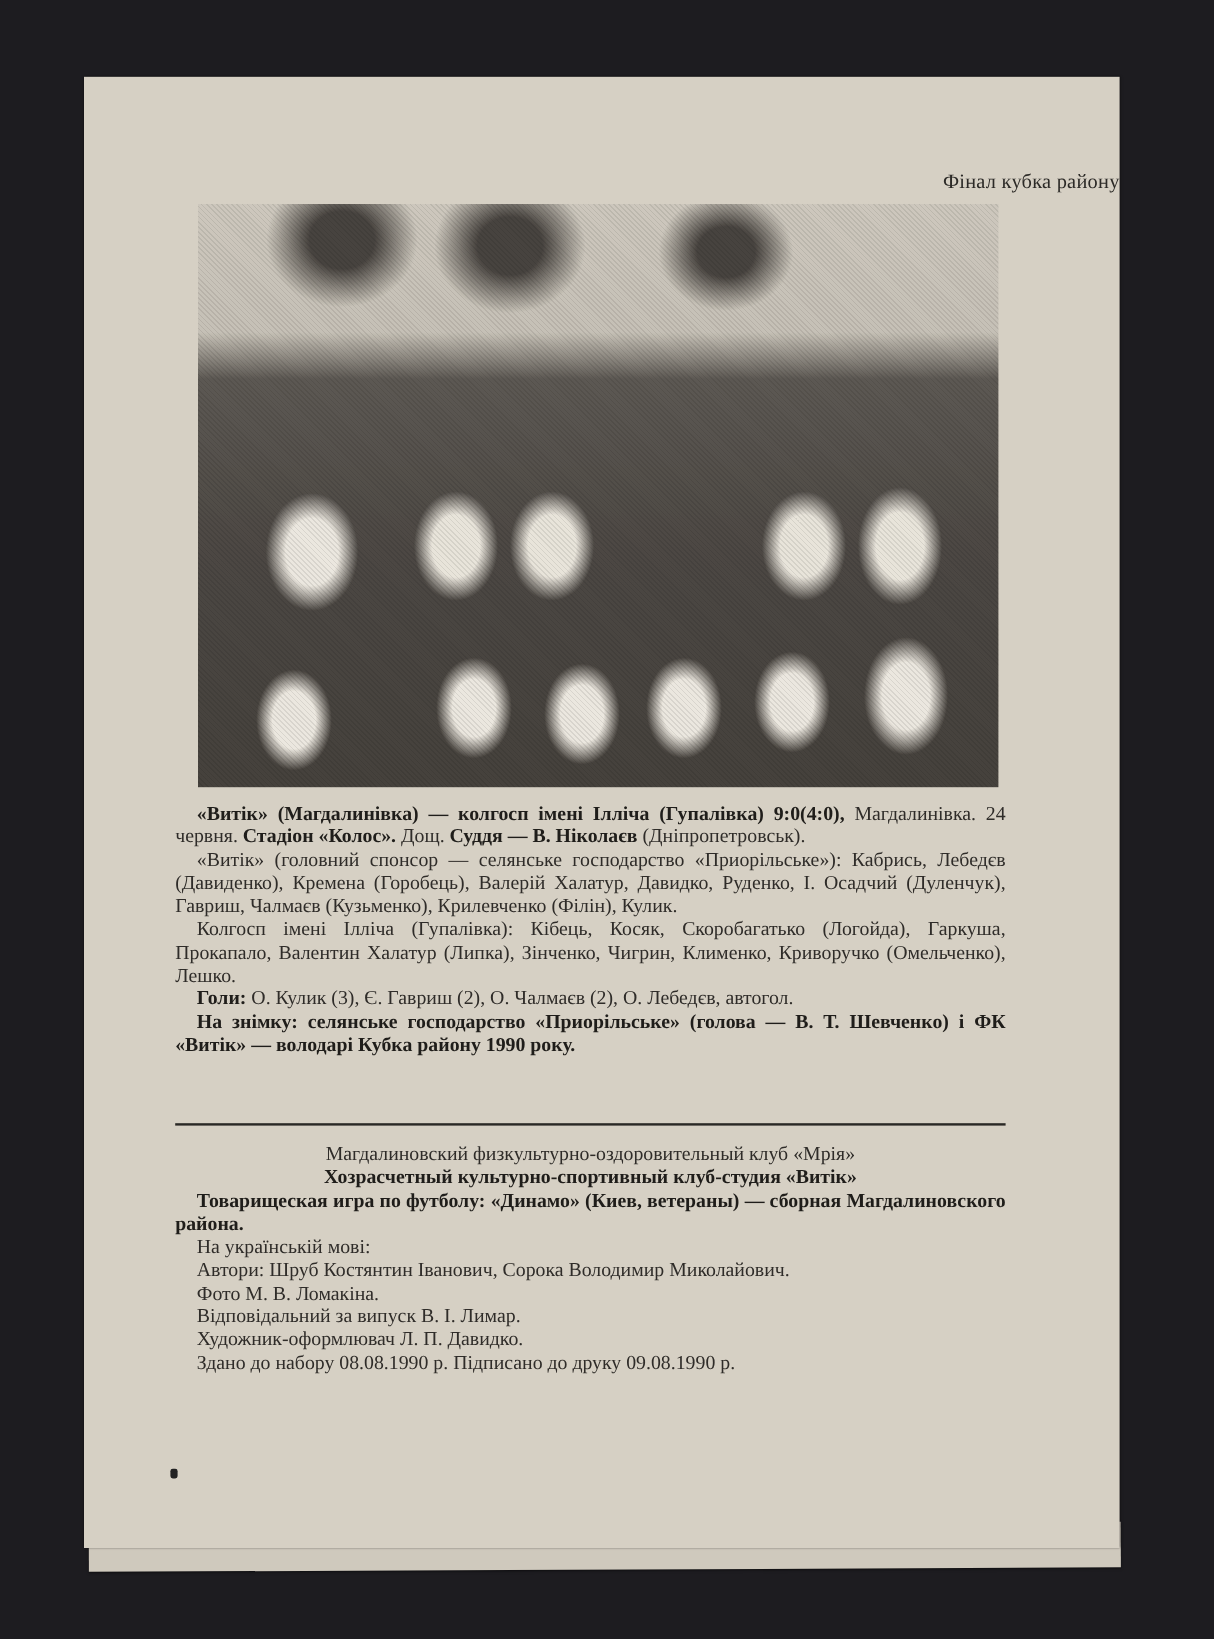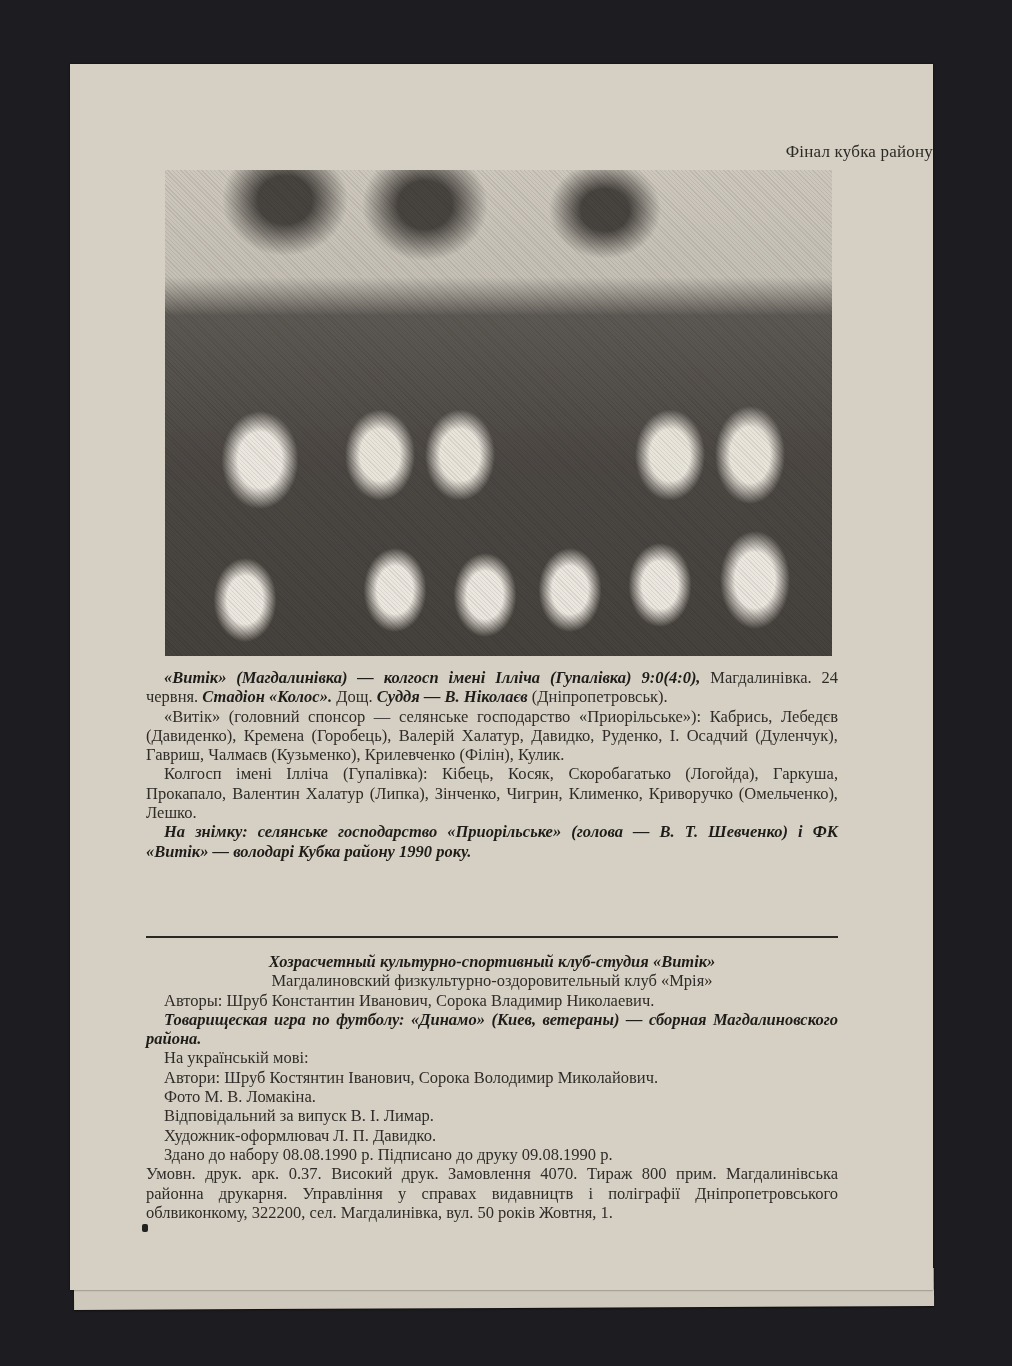--- a/index.html
+++ b/index.html
@@ -47,21 +47,21 @@
     content: ""; position: absolute; inset: 0;
     background: repeating-linear-gradient(45deg, rgba(0,0,0,0.08) 0 1px, transparent 1px 3px);
   }
   .text-block {
     position: absolute; left: 76px; width: 692px;
     font-size: 16.5px; line-height: 19.3px; color: #2f2c29;
     text-align: justify;
   }
   .text-block p { margin: 0; }
   .indent { text-indent: 18px; }
-  .b { font-weight: bold; color: #1f1d1a; font-style: italic; }
+  .b { font-weight: bold; color: #1f1d1a; }
   .block1 { top: 604px; }
   .separator {
     position: absolute; left: 76px; top: 872px; width: 692px; height: 0;
     border-top: 2px solid #2a2825;
   }
   .block2 { top: 888px; }
   .center { text-align: center; }
   .sub-indent { padding-left: 18px; text-align: left; }
   .imprint { text-align: justify; }
   .ink-mark {
@@ -83,33 +83,35 @@
     <p class="indent">
       <span class="b">«Витік» (Магдалинівка) — колгосп імені Ілліча (Гупалівка) 9:0(4:0),</span>
       <span>Магдалинівка. 24 червня.</span>
       <span class="b">Стадіон «Колос».</span>
       <span>Дощ.</span>
       <span class="b">Суддя — В. Ніколаєв</span>
       <span>(Дніпропетровськ).</span>
     </p>
     <p class="indent">«Витік» (головний спонсор — селянське господарство «Приорільське»): Кабрись, Лебедєв (Давиденко), Кремена (Горобець), Валерій Халатур, Давидко, Руденко, І. Осадчий (Дуленчук), Гавриш, Чалмаєв (Кузьменко), Крилевченко (Філін), Кулик.</p>
     <p class="indent">Колгосп імені Ілліча (Гупалівка): Кібець, Косяк, Скоробагатько (Логойда), Гаркуша, Прокапало, Валентин Халатур (Липка), Зінченко, Чигрин, Клименко, Криворучко (Омельченко), Лешко.</p>
+    <p class="indent">
+      <span class="b">Голи:</span>
+      <span>О. Кулик (3), Є. Гавриш (2), О. Чалмаєв (2), О. Лебедєв, автогол.</span>
+    </p>
     <p class="indent b">На знімку: селянське господарство «Приорільське» (голова — В. Т. Шевченко) і ФК «Витік» — володарі Кубка району 1990 року.</p>
   </div>
 
   <div class="separator"></div>
 
   <div class="text-block block2">
+    <p class="center">Магдалиновский физкультурно-оздоровительный клуб «Мрія»</p>
     <p class="center b">Хозрасчетный культурно-спортивный клуб-студия «Витік»</p>
-    <p class="center">Магдалиновский физкультурно-оздоровительный клуб «Мрія»</p>
-    <p class="sub-indent">Авторы: Шруб Константин Иванович, Сорока Владимир Николаевич.</p>
     <p class="indent b">Товарищеская игра по футболу: «Динамо» (Киев, ветераны) — сборная Магдалиновского района.</p>
     <p class="sub-indent">На українській мові:</p>
     <p class="sub-indent">Автори: Шруб Костянтин Іванович, Сорока Володимир Миколайович.</p>
     <p class="sub-indent">Фото М. В. Ломакіна.</p>
     <p class="sub-indent">Відповідальний за випуск В. І. Лимар.</p>
     <p class="sub-indent">Художник-оформлювач Л. П. Давидко.</p>
     <p class="sub-indent">Здано до набору 08.08.1990 р. Підписано до друку 09.08.1990 р.</p>
-    <p class="imprint">Умовн. друк. арк. 0.37. Високий друк. Замовлення 4070. Тираж 800 прим. Магдалинівська районна друкарня. Управління у справах видавництв і поліграфії Дніпропетровського облвиконкому, 322200, сел. Магдалинівка, вул. 50 років Жовтня, 1.</p>
   </div>
 
   <div class="ink-mark"></div>
 </div>
 
 </body></html>

